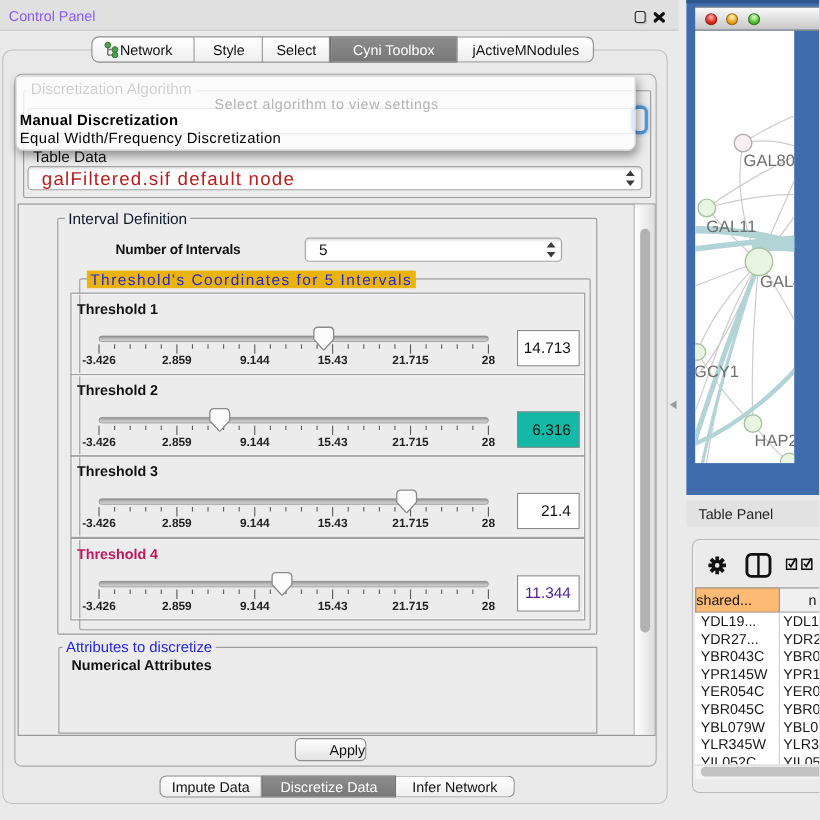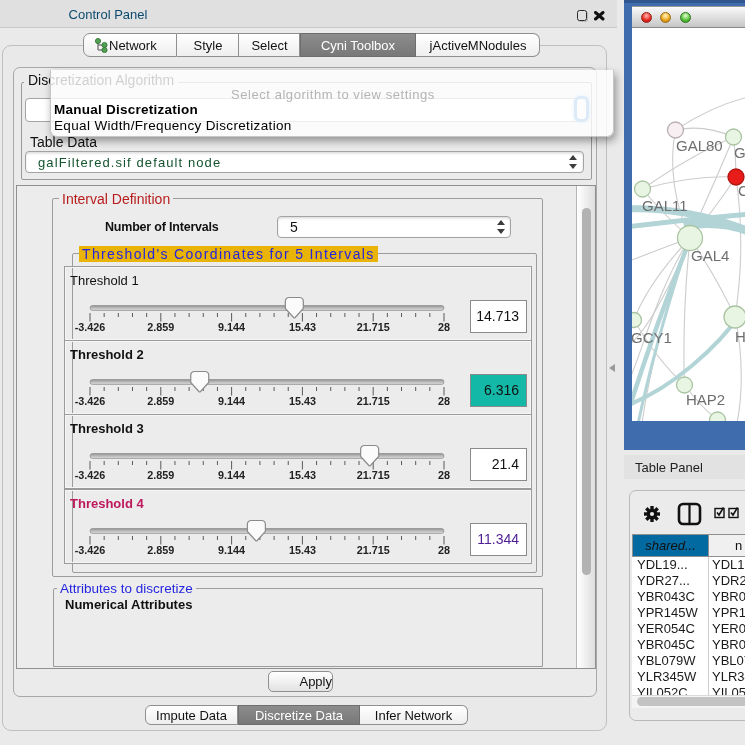--- a/index.html
+++ b/index.html
@@ -6,21 +6,21 @@
   html,body { width:745px; height:745px; overflow:hidden; background:#eaeaea;
     font-family:"Liberation Sans", sans-serif; }
   .abs { position:absolute; }
   #page { position:relative; width:745px; height:745px; background:#eaeaea; overflow:hidden; }
 </style>
 </head>
 <body>
 <div id="page">
 
 <div class="abs" style="left:0;top:0;width:617px;height:28px;background:#e0e0e0;border-bottom:1px solid #c8c8c8;"></div>
-<div class="abs" style="left:8px;top:0;width:200px;height:28px;line-height:29px;font-size:13px;color:#0c4a6e;text-align:center;">Control Panel</div>
+<div class="abs" style="left:8px;top:0;width:200px;height:28px;line-height:29px;font-size:13px;color:#8b5cf6;">Control Panel</div>
 <div class="abs" style="left:577px;top:10px;width:10px;height:11px;border:1.7px solid #2a2a2a;border-radius:2.5px;box-shadow:1px 1px 0 #bdbdbd;"></div>
 <svg class="abs" style="left:594px;top:11px;" width="11" height="10">
   <path d="M1.5,1.5 L9,8 M9,1.5 L1.5,8" stroke="#111" stroke-width="3" stroke-linecap="round"></path>
 </svg>
 
 <div class="abs" style="left:2px;top:45px;width:605px;height:686px;background:#e9e9e9;border:1px solid #c0c0c0;border-radius:9px;"></div>
 
 <div class="abs" style="left:13px;top:67px;width:584px;height:630px;background:#ebebeb;border:1px solid #a8a8a8;border-radius:7px;"></div>
 
 <div class="abs" id="toptabs" style="left:83px;top:33px;height:24px;">
@@ -44,51 +44,51 @@
   <div class="abs" style="left:333px;top:0;width:124px;height:24px;line-height:25px;font-size:13px;color:#111;text-align:center;">jActiveMNodules</div>
 </div>
 
 <div class="abs" style="left:21px;top:82px;width:571px;height:98px;border:1px solid #9a9a9a;border-radius:2px;"></div>
 <div class="abs" style="left:24px;top:72px;background:#ebebeb;padding:0 4px;font-size:14px;color:#111;">Discretization Algorithm</div>
 <div class="abs" style="left:25px;top:98px;width:559px;height:24px;background:#fff;border:1px solid #a3a3a3;border-radius:4px;"></div>
 
 <div class="abs" style="left:574px;top:96px;width:15px;height:26px;background:#f4f4f4;border:3px solid #5494d6;border-radius:6px;box-shadow:0 0 4px #80b2e2;"></div>
 
 <div class="abs" style="left:30px;top:134px;font-size:14px;color:#111;">Table Data</div>
-<div class="abs" style="left:25px;top:151px;width:559px;height:22px;background:#fff;border:1px solid #a3a3a3;border-radius:4px;box-shadow:inset 0 1.5px 2.5px rgba(0,0,0,0.14);font-size:13px;letter-spacing:1.1px;color:#14532d;line-height:21px;padding-left:12px;">galFiltered.sif default node</div>
+<div class="abs" style="left:25px;top:151px;width:559px;height:22px;background:#fff;border:1px solid #a3a3a3;border-radius:4px;box-shadow:inset 0 1.5px 2.5px rgba(0,0,0,0.14);font-size:17px;letter-spacing:1.1px;color:#b91c1c;line-height:21px;padding-left:12px;">galFiltered.sif default node</div>
 <svg class="abs" style="left:567px;top:154px;" width="12" height="16">
   <path d="M6,1 L10,6 L2,6 Z" fill="#3c3c3c"></path>
       <path d="M6,15 L10,10 L2,10 Z" fill="#3c3c3c"></path>
 </svg>
 
-<div class="abs" style="left:14px;top:70px;width:564px;height:67px;background:rgba(255,255,255,0.8);border:1px solid #c6c6c6;border-top:none;border-radius:0 0 7px 7px;box-shadow:2px 4px 9px rgba(0,0,0,0.38);z-index:30;margin-left:36px;">
+<div class="abs" style="left:14px;top:70px;width:564px;height:67px;background:rgba(255,255,255,0.8);border:1px solid #c6c6c6;border-top:none;border-radius:0 0 7px 7px;box-shadow:2px 4px 9px rgba(0,0,0,0.38);z-index:30;">
   <div class="abs" style="left:0;top:17px;width:564px;text-align:center;font-size:13px;letter-spacing:0.55px;color:#b4b4b4;">Select algorithm to view settings</div>
   <div class="abs" style="left:3px;top:32px;font-size:13.5px;letter-spacing:0.25px;font-weight:bold;color:#000;">Manual Discretization</div>
   <div class="abs" style="left:3px;top:48px;font-size:13.5px;letter-spacing:0.35px;color:#000;">Equal Width/Frequency Discretization</div>
 </div>
 
 <div class="abs" style="left:16px;top:185px;width:580px;height:484px;background:#ececec;border:1px solid #8f8f8f;"></div>
 <div class="abs" style="left:576px;top:186px;width:19px;height:482px;background:linear-gradient(90deg,#ffffff,#dedede);border-left:1px solid #b5b5b5;"></div>
 <div class="abs" style="left:582px;top:208px;width:9px;height:367px;background:#b2b2b2;border-radius:4.5px;"></div>
 
 <div class="abs" style="left:52px;top:198px;width:491px;height:379px;border:1px solid #9c9c9c;border-radius:2px;"></div>
-<div class="abs" style="left:59px;top:191px;background:#ececec;padding:0 3px;font-size:14px;color:#b91c1c;">Interval Definition</div>
+<div class="abs" style="left:59px;top:191px;background:#ececec;padding:0 3px;font-size:14px;color:#0f172a;">Interval Definition</div>
 
 <div class="abs" style="left:105px;top:220px;font-size:12.5px;letter-spacing:-0.2px;font-weight:bold;color:#111;">Number of Intervals</div>
 <div class="abs" style="left:277px;top:216px;width:234px;height:22px;background:#fff;border:1px solid #a3a3a3;border-radius:4px;box-shadow:inset 0 1.5px 2.5px rgba(0,0,0,0.14);font-size:14px;color:#111;line-height:21px;padding-left:12px;">5</div>
 <svg class="abs" style="left:495px;top:219px;" width="12" height="16">
   <path d="M6,1 L10,6 L2,6 Z" fill="#3c3c3c"></path>
       <path d="M6,15 L10,10 L2,10 Z" fill="#3c3c3c"></path>
 </svg>
 
 <div class="abs" style="left:72px;top:253px;width:465px;height:320px;border:1px solid #9c9c9c;border-radius:2px;"></div>
 <div class="abs" style="left:79px;top:246px;background:#eab308;padding:0 3px;font-size:14px;letter-spacing:1.35px;color:#2525e0;">Threshold's Coordinates for 5 Intervals</div>
 
 <div class="abs" style="left:64px;top:266px;width:468px;height:75px;border:1px solid #9b9b9b;box-shadow:inset 0 0 0 1px #f6f6f6;">
-  <div class="abs" style="left:5px;top:6px;font-size:13px;font-weight:normal;color:#111;">Threshold 1</div>
+  <div class="abs" style="left:5px;top:6px;font-size:13px;font-weight:bold;color:#111;">Threshold 1</div>
   <svg class="abs" style="left:0;top:28px;" width="466" height="46">
     <defs>
           <linearGradient id="tg266" x1="0" y1="0" x2="0" y2="1">
             <stop offset="0" stop-color="#8d8d8d"></stop>
             <stop offset="0.45" stop-color="#b9b9b9"></stop>
             <stop offset="1" stop-color="#d9d9d9"></stop>
           </linearGradient>
         </defs>
     <rect x="25" y="10.5" width="354" height="5" rx="2.5" fill="url(#tg266)" stroke="#878787" stroke-width="0.6"></rect>
     <g stroke="#5a5a5a" stroke-width="1">
@@ -306,21 +306,21 @@
 <svg class="abs" style="left:608px;top:363px;" width="8" height="10">
       <path d="M7,1 L1,5 L7,9 Z" fill="#9a9a9a"></path>
     </svg>
 
 <div class="abs" style="left:624px;top:0;width:121px;height:450px;background:#3e6cac;"></div>
 <div class="abs" style="left:624px;top:0;width:121px;height:3px;background:#30558f;"></div>
 <div class="abs" style="left:632px;top:6px;width:113px;height:22px;background:linear-gradient(#fafafa,#c6c6c6);border-top:1px solid #999;border-bottom:1px solid #8a8a8a;"></div>
 <div class="abs" style="left:641px;top:12px;width:11px;height:11px;border-radius:50%;background:radial-gradient(circle at 50% 30%,#ff9a94 12%,#e1261d 60%,#b21510);border:0.5px solid #93211b;"></div>
 <div class="abs" style="left:660px;top:12px;width:11px;height:11px;border-radius:50%;background:radial-gradient(circle at 50% 30%,#ffe9a0 12%,#e7a11b 60%,#bd7d0a);border:0.5px solid #966a14;"></div>
 <div class="abs" style="left:680px;top:12px;width:11px;height:11px;border-radius:50%;background:radial-gradient(circle at 50% 30%,#c9f4b4 12%,#52bd35 60%,#2f9420);border:0.5px solid #2e7220;"></div>
-<div class="abs" style="left:632px;top:28px;width:113px;height:393px;background:#ffffff;overflow:hidden;">
+<div class="abs" style="left:632px;top:28px;width:90px;height:393px;background:#ffffff;overflow:hidden;">
 <svg width="113" height="393" style="position:absolute;left:0;top:0;">
   <g fill="none" stroke="#cccccc" stroke-width="1.1">
     <path d="M43.5,102 Q80,78 116,69"></path>
     <path d="M43.5,102 Q72,96 101.5,109"></path>
     <path d="M10.5,161 Q60,147 104,149"></path>
     <path d="M10.5,161 Q58,128 101.5,109"></path>
     <path d="M10.5,161 Q30,185 58,210"></path>
     <path d="M43.5,102 C36,140 44,180 58,210"></path>
     <path d="M101.5,109 C85,150 68,185 58,210"></path>
     <path d="M104,149 Q80,185 58,210"></path>
@@ -388,21 +388,21 @@
   <rect x="2" y="2" width="21" height="20" rx="4" fill="none" stroke="#111" stroke-width="2.6"></rect>
   <line x1="12.5" y1="2" x2="12.5" y2="22" stroke="#111" stroke-width="2.2"></line>
 </svg>
 <svg class="abs" style="left:714px;top:506px;" width="28" height="13">
   <rect x="1" y="2.5" width="9" height="9" fill="none" stroke="#111" stroke-width="1.4"></rect>
   <path d="M3,6.5 L5,9 L9.5,1.5" fill="none" stroke="#111" stroke-width="1.6"></path>
   <rect x="15" y="2.5" width="9" height="9" fill="none" stroke="#111" stroke-width="1.4"></rect>
   <path d="M17,6.5 L19,9 L23.5,1.5" fill="none" stroke="#111" stroke-width="1.6"></path>
 </svg>
 
-<div class="abs" style="left:632px;top:534px;width:77px;height:23px;background:#0369a1;border:1px solid #8f8f8f;font-size:13px;color:#111;text-align:center;line-height:22px;font-style:italic;">shared...</div>
+<div class="abs" style="left:632px;top:534px;width:77px;height:23px;background:#fdba74;border:1px solid #8f8f8f;font-size:13px;color:#111;text-align:left;line-height:22px;">shared...</div>
 <div class="abs" style="left:709px;top:534px;width:36px;height:23px;background:#f0f0f0;border-top:1px solid #8f8f8f;border-bottom:1px solid #8f8f8f;font-size:13px;color:#111;line-height:22px;padding-left:26px;overflow:hidden;">n</div>
 
 <div class="abs" style="left:632px;top:557px;width:113px;height:138px;background:#fff;overflow:hidden;">
   <div class="abs" style="left:76px;top:0;width:1px;height:138px;background:#cfcfcf;"></div>
   <div class="abs" style="left:5px;top:0;font-size:13px;line-height:16px;color:#1a1a1a;white-space:pre;">YDL19...
 YDR27...
 YBR043C
 YPR145W
 YER054C
 YBR045C

